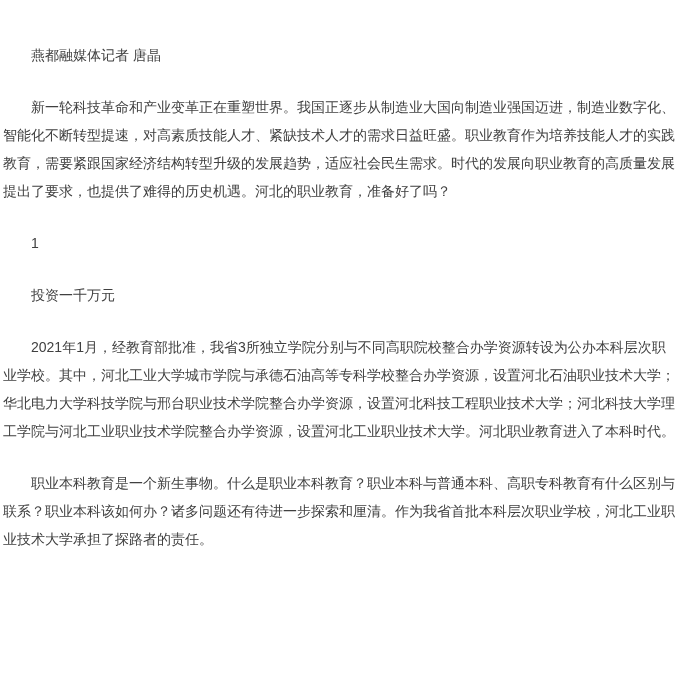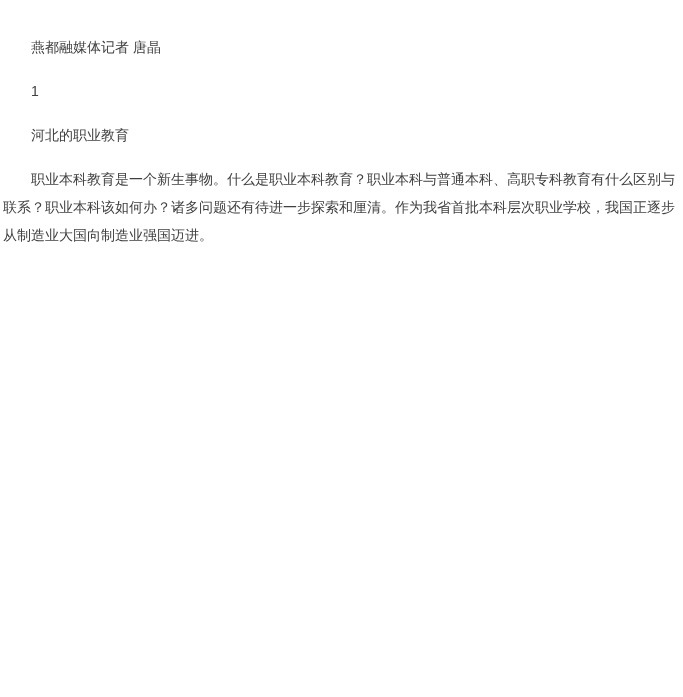--- a/index.html
+++ b/index.html
@@ -16,26 +16,28 @@
     box-sizing: border-box;
     width: 683px;
     color: #404040;
     font-family: "Liberation Sans", "DejaVu Sans", sans-serif;
     font-size: 14px;
     line-height: 28px;
     padding: 17px 7px 20px 3px;
     text-align: left;
   }
   .article p {
-    margin: 16px 0;
+    margin: 24px 0;
     text-indent: 2em;
     word-break: break-all;
   }
 </style>
 </head>
 <body>
 
 <div class="article">
   <p>燕都融媒体记者 唐晶</p>
+  <p>新一轮科技革命和产业变革正在重塑世界。我国正逐步从制造业大国向制造业强国迈进，制造业数字化、智能化不断转型提速，对高素质技能人才、紧缺技术人才的需求日益旺盛。职业教育作为培养技能人才的实践教育，需要紧跟国家经济结构转型升级的发展趋势，适应社会民生需求。时代的发展向职业教育的高质量发展提出了要求，也提供了难得的历史机遇。河北的职业教育，准备好了吗？</p>
   <p>1</p>
-  <p>河北的职业教育</p>
-  <p>职业本科教育是一个新生事物。什么是职业本科教育？职业本科与普通本科、高职专科教育有什么区别与联系？职业本科该如何办？诸多问题还有待进一步探索和厘清。作为我省首批本科层次职业学校，我国正逐步从制造业大国向制造业强国迈进。</p>
+  <p>投资一千万元</p>
+  <p>2021年1月，经教育部批准，我省3所独立学院分别与不同高职院校整合办学资源转设为公办本科层次职业学校。其中，河北工业大学城市学院与承德石油高等专科学校整合办学资源，设置河北石油职业技术大学；华北电力大学科技学院与邢台职业技术学院整合办学资源，设置河北科技工程职业技术大学；河北科技大学理工学院与河北工业职业技术学院整合办学资源，设置河北工业职业技术大学。河北职业教育进入了本科时代。</p>
+  <p>职业本科教育是一个新生事物。什么是职业本科教育？职业本科与普通本科、高职专科教育有什么区别与联系？职业本科该如何办？诸多问题还有待进一步探索和厘清。作为我省首批本科层次职业学校，河北工业职业技术大学承担了探路者的责任。</p>
 </div>
 
 </body></html>

